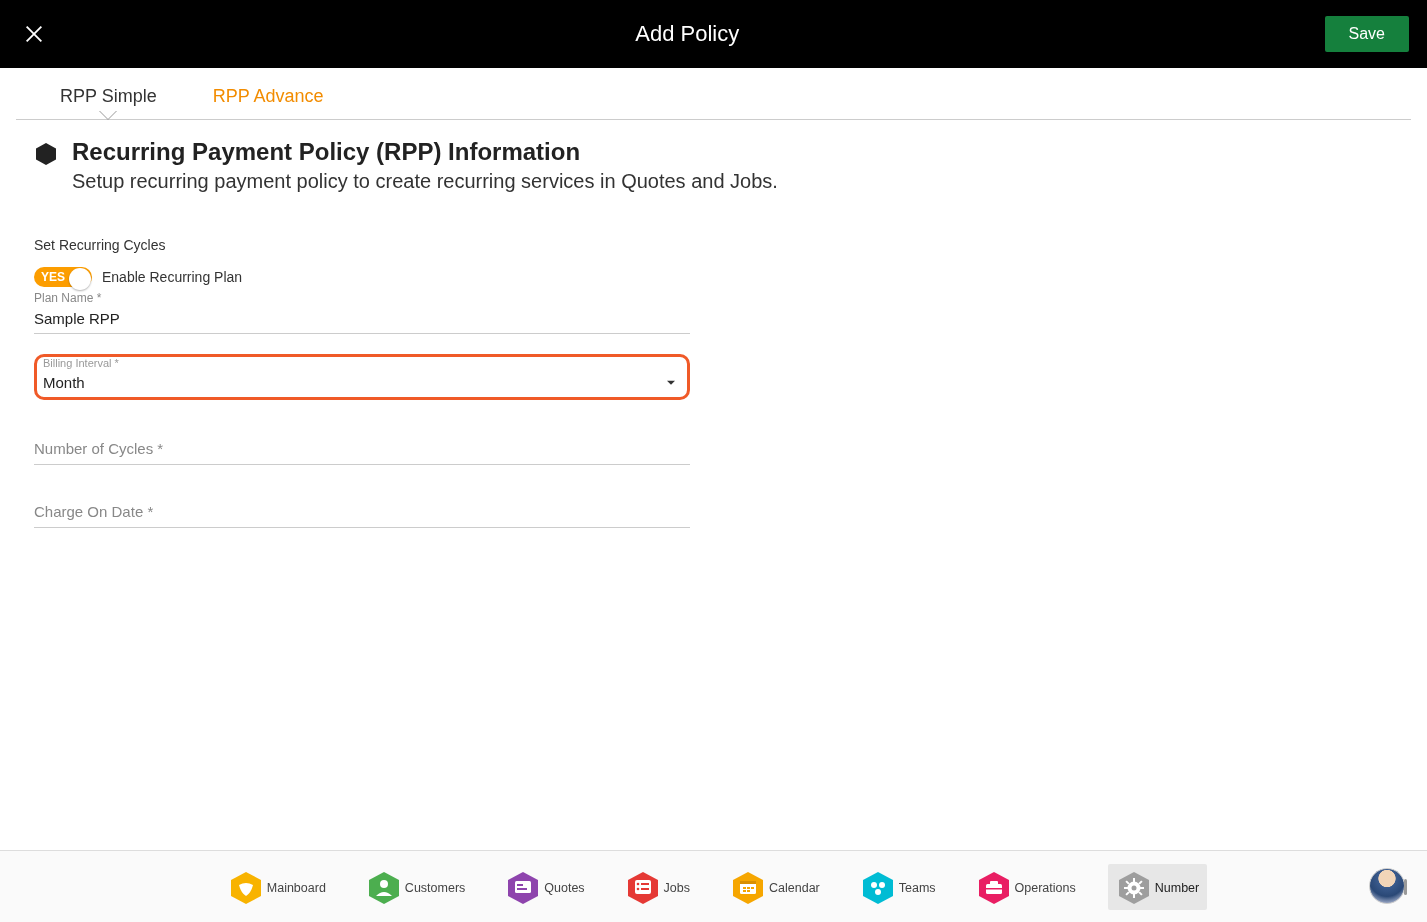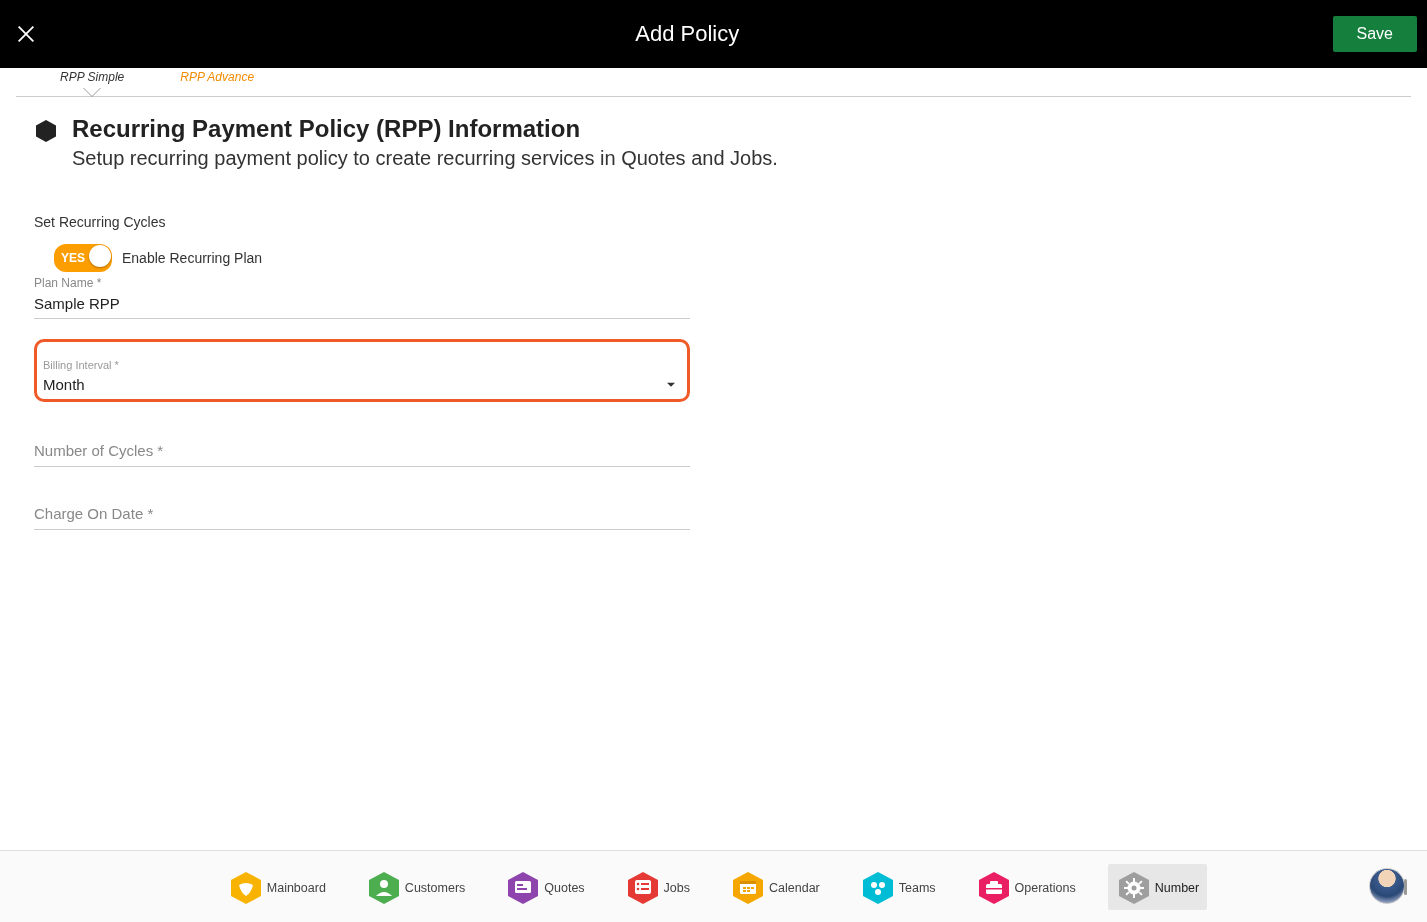--- a/index.html
+++ b/index.html
@@ -1,39 +1,38 @@
 <!DOCTYPE html>
 <html><head>
   <meta charset="utf-8">
   <style>
     * { box-sizing: border-box; margin: 0; padding: 0; font-family: -apple-system, BlinkMacSystemFont, "Segoe UI", Arial, sans-serif; }
     body { width: 1427px; height: 922px; background: #fff; position: relative; overflow: hidden; }
 
     .top-bar {
       height: 68px; background: #000; display: flex; align-items: center;
-      justify-content: space-between; padding: 0 10px;
+      justify-content: space-between; padding: 0 18px;
     }
     .top-bar .close-btn {
       color: #fff; font-size: 24px; cursor: pointer; width: 32px; height: 32px;
       display: flex; align-items: center; justify-content: center;
     }
     .top-bar .title { color: #fff; font-size: 22px; font-weight: 400; }
     .save-btn {
       background: #15803d; color: #fff; border: none; padding: 9px 24px;
       font-size: 16px; cursor: pointer; border-radius: 2px;
     }
 
     .tab-bar {
       display: flex; padding: 0 16px; border-bottom: 1px solid #ccc;
       margin: 0 16px; position: relative;
     }
     .tab {
-      padding: 2px 28px 12px; font-size: 12px; cursor: pointer; color: #555;
+      padding: 18px 28px 12px; font-size: 18px; cursor: pointer; color: #555;
       position: relative;
-      font-style: italic;
     }
     .tab.active { color: #333; font-weight: 500; }
     .tab.active::after {
       content: ""; position: absolute; bottom: -1px; left: 50%; transform: translateX(-50%);
       width: 0; height: 0; border-left: 9px solid transparent; border-right: 9px solid transparent;
       border-top: 9px solid #999;
     }
     .tab.active::before {
       content: ""; position: absolute; bottom: 0px; left: 50%; transform: translateX(-50%);
       width: 0; height: 0; border-left: 8px solid transparent; border-right: 8px solid transparent;
@@ -51,22 +50,22 @@
     }
     .section-head h1 { font-size: 24px; font-weight: 700; color: #222; }
     .section-sub {
       font-size: 20px; color: #333; margin-left: 38px; margin-bottom: 20px;
     }
 
     .label-small { font-size: 14px; color: #333; margin-bottom: 14px; margin-top: 44px; }
 
     .toggle-row { display: flex; align-items: center; gap: 10px; margin-bottom: 4px; }
     .toggle {
-      width: 58px; height: 28px; background: #fc9d00; border-radius: 12px;
-      position: relative; display: flex; align-items: center; cursor: pointer; margin-left: 20px;
+      width: 58px; height: 20px; background: #fc9d00; border-radius: 12px;
+      position: relative; display: flex; align-items: center; cursor: pointer;
     }
     .toggle .knob {
       width: 22px; height: 22px; background: #fff; border-radius: 50%;
       position: absolute; right: 1px; top: 1px; box-shadow: 0 1px 2px rgba(0,0,0,.3);
     }
     .toggle .yes { color: #fff; font-size: 12px; font-weight: 600; padding-left: 7px; }
     .toggle-label { font-size: 14px; color: #333; }
 
     .form-area { max-width: 656px; }
 
@@ -76,21 +75,21 @@
       font-size: 15px; color: #222; padding: 4px 0 6px;
       border-bottom: 1px solid #ccc; position: relative;
     }
     .field .caret-small {
       position: absolute; right: 6px; top: 50%; transform: translateY(-30%);
       width: 0; height: 0; border-left: 4px solid transparent; border-right: 4px solid transparent;
       border-top: 4px solid #333;
     }
 
     .highlight-box {
-      border: 3px solid #f05a28; border-radius: 10px; padding: 17px 6px 4px;
+      border: 3px solid #f05a28; border-radius: 10px; padding: 0 6px 4px;
       margin-top: 16px; margin-bottom: 30px;
     }
     .highlight-box .field-label { font-size: 11px; color: #999; padding-top: 0; }
     .highlight-box .field-value { border-bottom: none; padding-bottom: 2px; }
 
     .dd-field { margin-bottom: 28px; }
     .dd-field .row {
       display: flex; align-items: center; justify-content: space-between;
       border-bottom: 1px solid #ccc; padding: 10px 0 7px;
     }

